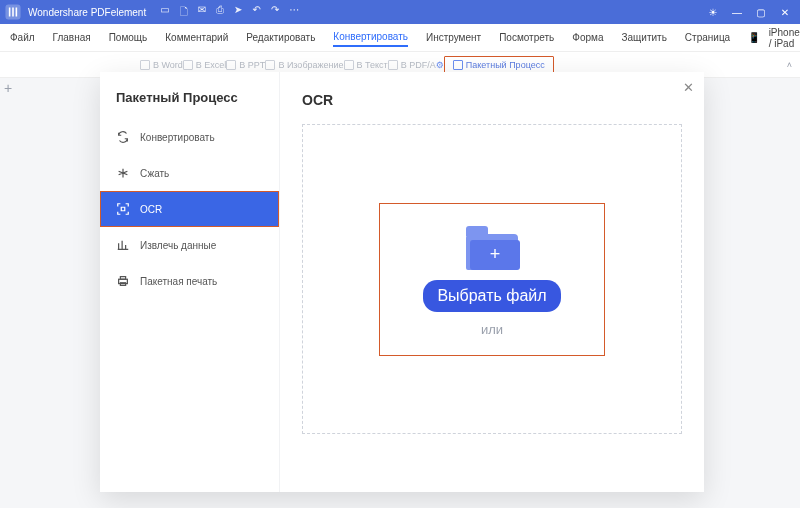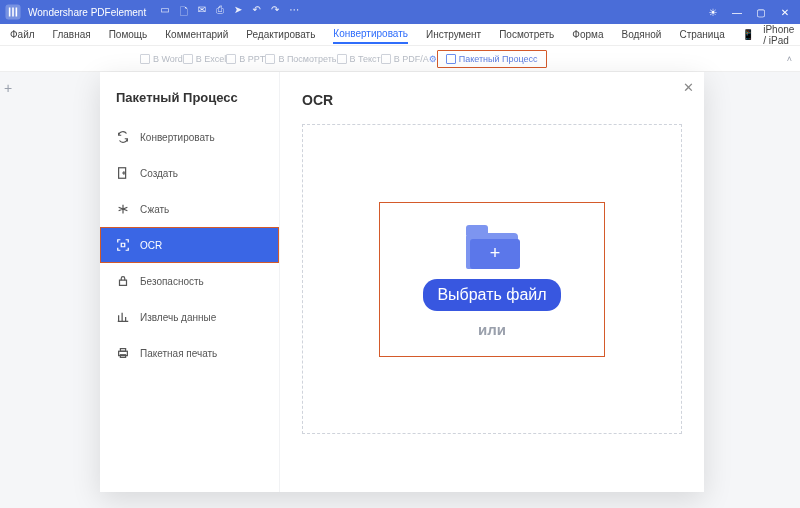--- a/index.html
+++ b/index.html
@@ -7,21 +7,21 @@
 
 .titlebar { height: 24px; background: #4a6dd8; color: #fff; display: flex; align-items: center; font-size: 10px; }
 .titlebar .logo { width: 18px; height: 18px; margin: 0 6px 0 4px; display: flex; align-items: center; justify-content: center; }
 .titlebar .title { flex: 0 0 auto; }
 .titlebar .tb-icons { display: flex; gap: 10px; margin-left: 14px; }
 .titlebar .tb-icons span { opacity: .9; }
 .titlebar .spacer { flex: 1; }
 .titlebar .wctrls { display: flex; align-items: center; gap: 10px; margin-right: 8px; }
 .titlebar .wctrls span { width: 14px; text-align: center; }
 
-.menubar { height: 22px; background: #fff; display: flex; align-items: center; gap: 18px; padding: 0 10px; font-size: 10px; color: #444; border-bottom: 1px solid #eee; }
+.menubar { height: 28px; background: #fff; display: flex; align-items: center; gap: 18px; padding: 0 10px; font-size: 10px; color: #444; border-bottom: 1px solid #eee; }
 .menubar .right { margin-left: auto; display: flex; align-items: center; gap: 8px; }
 .menubar .tab { padding: 3px 0; }
 .menubar .tab.active { color: #2f6dfb; border-bottom: 2px solid #2f6dfb; }
 
 .toolbar { height: 26px; background: #fff; display: flex; align-items: center; padding: 0 12px 0 140px; font-size: 9px; color: #b7bcc5; border-bottom: 1px solid #eee; position: relative; }
 .toolbar .titem { display: flex; align-items: center; gap: 3px; }
 .toolbar .sq { width: 10px; height: 10px; border: 1px solid #cfd3db; border-radius: 1px; }
 .toolbar .sq.blue { border-color: #6b8ff0; }
 .toolbar .gear { color: #6b8ff0; }
 .toolbar .batch { color: #5c7de0; border: 1px solid #d45a2a; padding: 3px 8px; border-radius: 1px; }
@@ -42,21 +42,21 @@
 
 .pane { flex: 1; padding: 20px 22px; }
 .pane-title { font-size: 14px; font-weight: 600; color: #333; margin-bottom: 16px; }
 .drop-outer { border: 1px dashed #cfd3db; height: 310px; display: flex; align-items: center; justify-content: center; }
 .drop-inner { border: 1px solid #d45a2a; width: 226px; padding: 22px 0 18px; display: flex; flex-direction: column; align-items: center; gap: 10px; }
 .folder { width: 56px; height: 44px; position: relative; }
 .folder .back { position: absolute; width: 52px; height: 36px; bottom: 0; left: 2px; background: #7d95f0; border-radius: 4px 4px 2px 2px; }
 .folder .tab { position: absolute; width: 22px; height: 10px; top: 0; left: 2px; background: #7d95f0; border-radius: 3px 3px 0 0; }
 .folder .front { position: absolute; width: 50px; height: 30px; bottom: 0; left: 6px; background: #5b77ea; border-radius: 3px; display: flex; align-items: center; justify-content: center; color: #fff; font-size: 18px; }
 .choose-btn { background: #3857e0; color: #fff; font-size: 16px; padding: 7px 14px; border-radius: 14px; border: none; cursor: pointer; }
-.or-text { font-size: 15px; color: #9aa0ac; font-weight: bold; }
+.or-text { font-size: 13px; color: #9aa0ac; }
 .drag-text { font-size: 11px; color: #7a808c; }
 
 svg { stroke: currentColor; fill: none; stroke-width: 1.4; }
 </style>
 </head>
 <body>
 
 <div class="titlebar">
   <span class="logo">
     <svg viewBox="0 0 16 16">
@@ -87,21 +87,21 @@
 <div class="menubar">
   <span class="tab">Файл</span>
   <span class="tab">Главная</span>
   <span class="tab">Помощь</span>
   <span class="tab">Комментарий</span>
   <span class="tab">Редактировать</span>
   <span class="tab active">Конвертировать</span>
   <span class="tab">Инструмент</span>
   <span class="tab">Посмотреть</span>
   <span class="tab">Форма</span>
-  <span class="tab">Водяной</span>
+  <span class="tab">Защитить</span>
   <span class="tab">Страница</span>
   <div class="right">
     <span>📱</span>
     <span>iPhone / iPad</span>
 
   </div>
 </div>
 
 <div class="toolbar">
   <div class="titem">
@@ -111,21 +111,21 @@
   <div class="titem">
       <span class="sq"></span>
       <span>В Excel</span>
     </div>
   <div class="titem">
       <span class="sq"></span>
       <span>В PPT</span>
     </div>
   <div class="titem">
       <span class="sq"></span>
-      <span>В Посмотреть</span>
+      <span>В Изображение</span>
     </div>
   <div class="titem">
       <span class="sq"></span>
       <span>В Текст</span>
     </div>
   <div class="titem">
       <span class="sq"></span>
       <span>В PDF/A</span>
     </div>
   <div class="titem gear">⚙</div>
@@ -148,50 +148,32 @@
       <span class="ico">
           <svg viewBox="0 0 16 16">
             <path d="M3 6a5 5 0 0 1 9-2M13 10a5 5 0 0 1-9 2M3 3v3h3M13 13v-3h-3"></path>
           </svg>
         </span>
       <span>Конвертировать</span>
     </div>
     <div class="side-item">
       <span class="ico">
           <svg viewBox="0 0 16 16">
-            <rect x="3" y="2" width="8" height="12"></rect>
-            <path d="M7 8h4M9 6v4"></path>
-          </svg>
-        </span>
-      <span>Создать</span>
-    </div>
-    <div class="side-item">
-      <span class="ico">
-          <svg viewBox="0 0 16 16">
             <path d="M3 6l5 2 5-2M3 10l5-2 5 2M8 3v10"></path>
           </svg>
         </span>
       <span>Сжать</span>
     </div>
     <div class="side-item active hl">
       <span class="ico">
           <svg viewBox="0 0 16 16">
             <path d="M2 5V2h3M14 5V2h-3M2 11v3h3M14 11v3h-3M6 6h4v4H6z"></path>
           </svg>
         </span>
       <span>OCR</span>
-    </div>
-    <div class="side-item">
-      <span class="ico">
-          <svg viewBox="0 0 16 16">
-            <rect x="4" y="7" width="8" height="6"></rect>
-            <path d="M6 7V5a2 2 0 0 1 4 0v2"></path>
-          </svg>
-        </span>
-      <span>Безопасность</span>
     </div>
     <div class="side-item">
       <span class="ico">
           <svg viewBox="0 0 16 16">
             <path d="M3 13V6M7 13V3M11 13V8M14 13H2"></path>
           </svg>
         </span>
       <span>Извлечь данные</span>
     </div>
     <div class="side-item">

